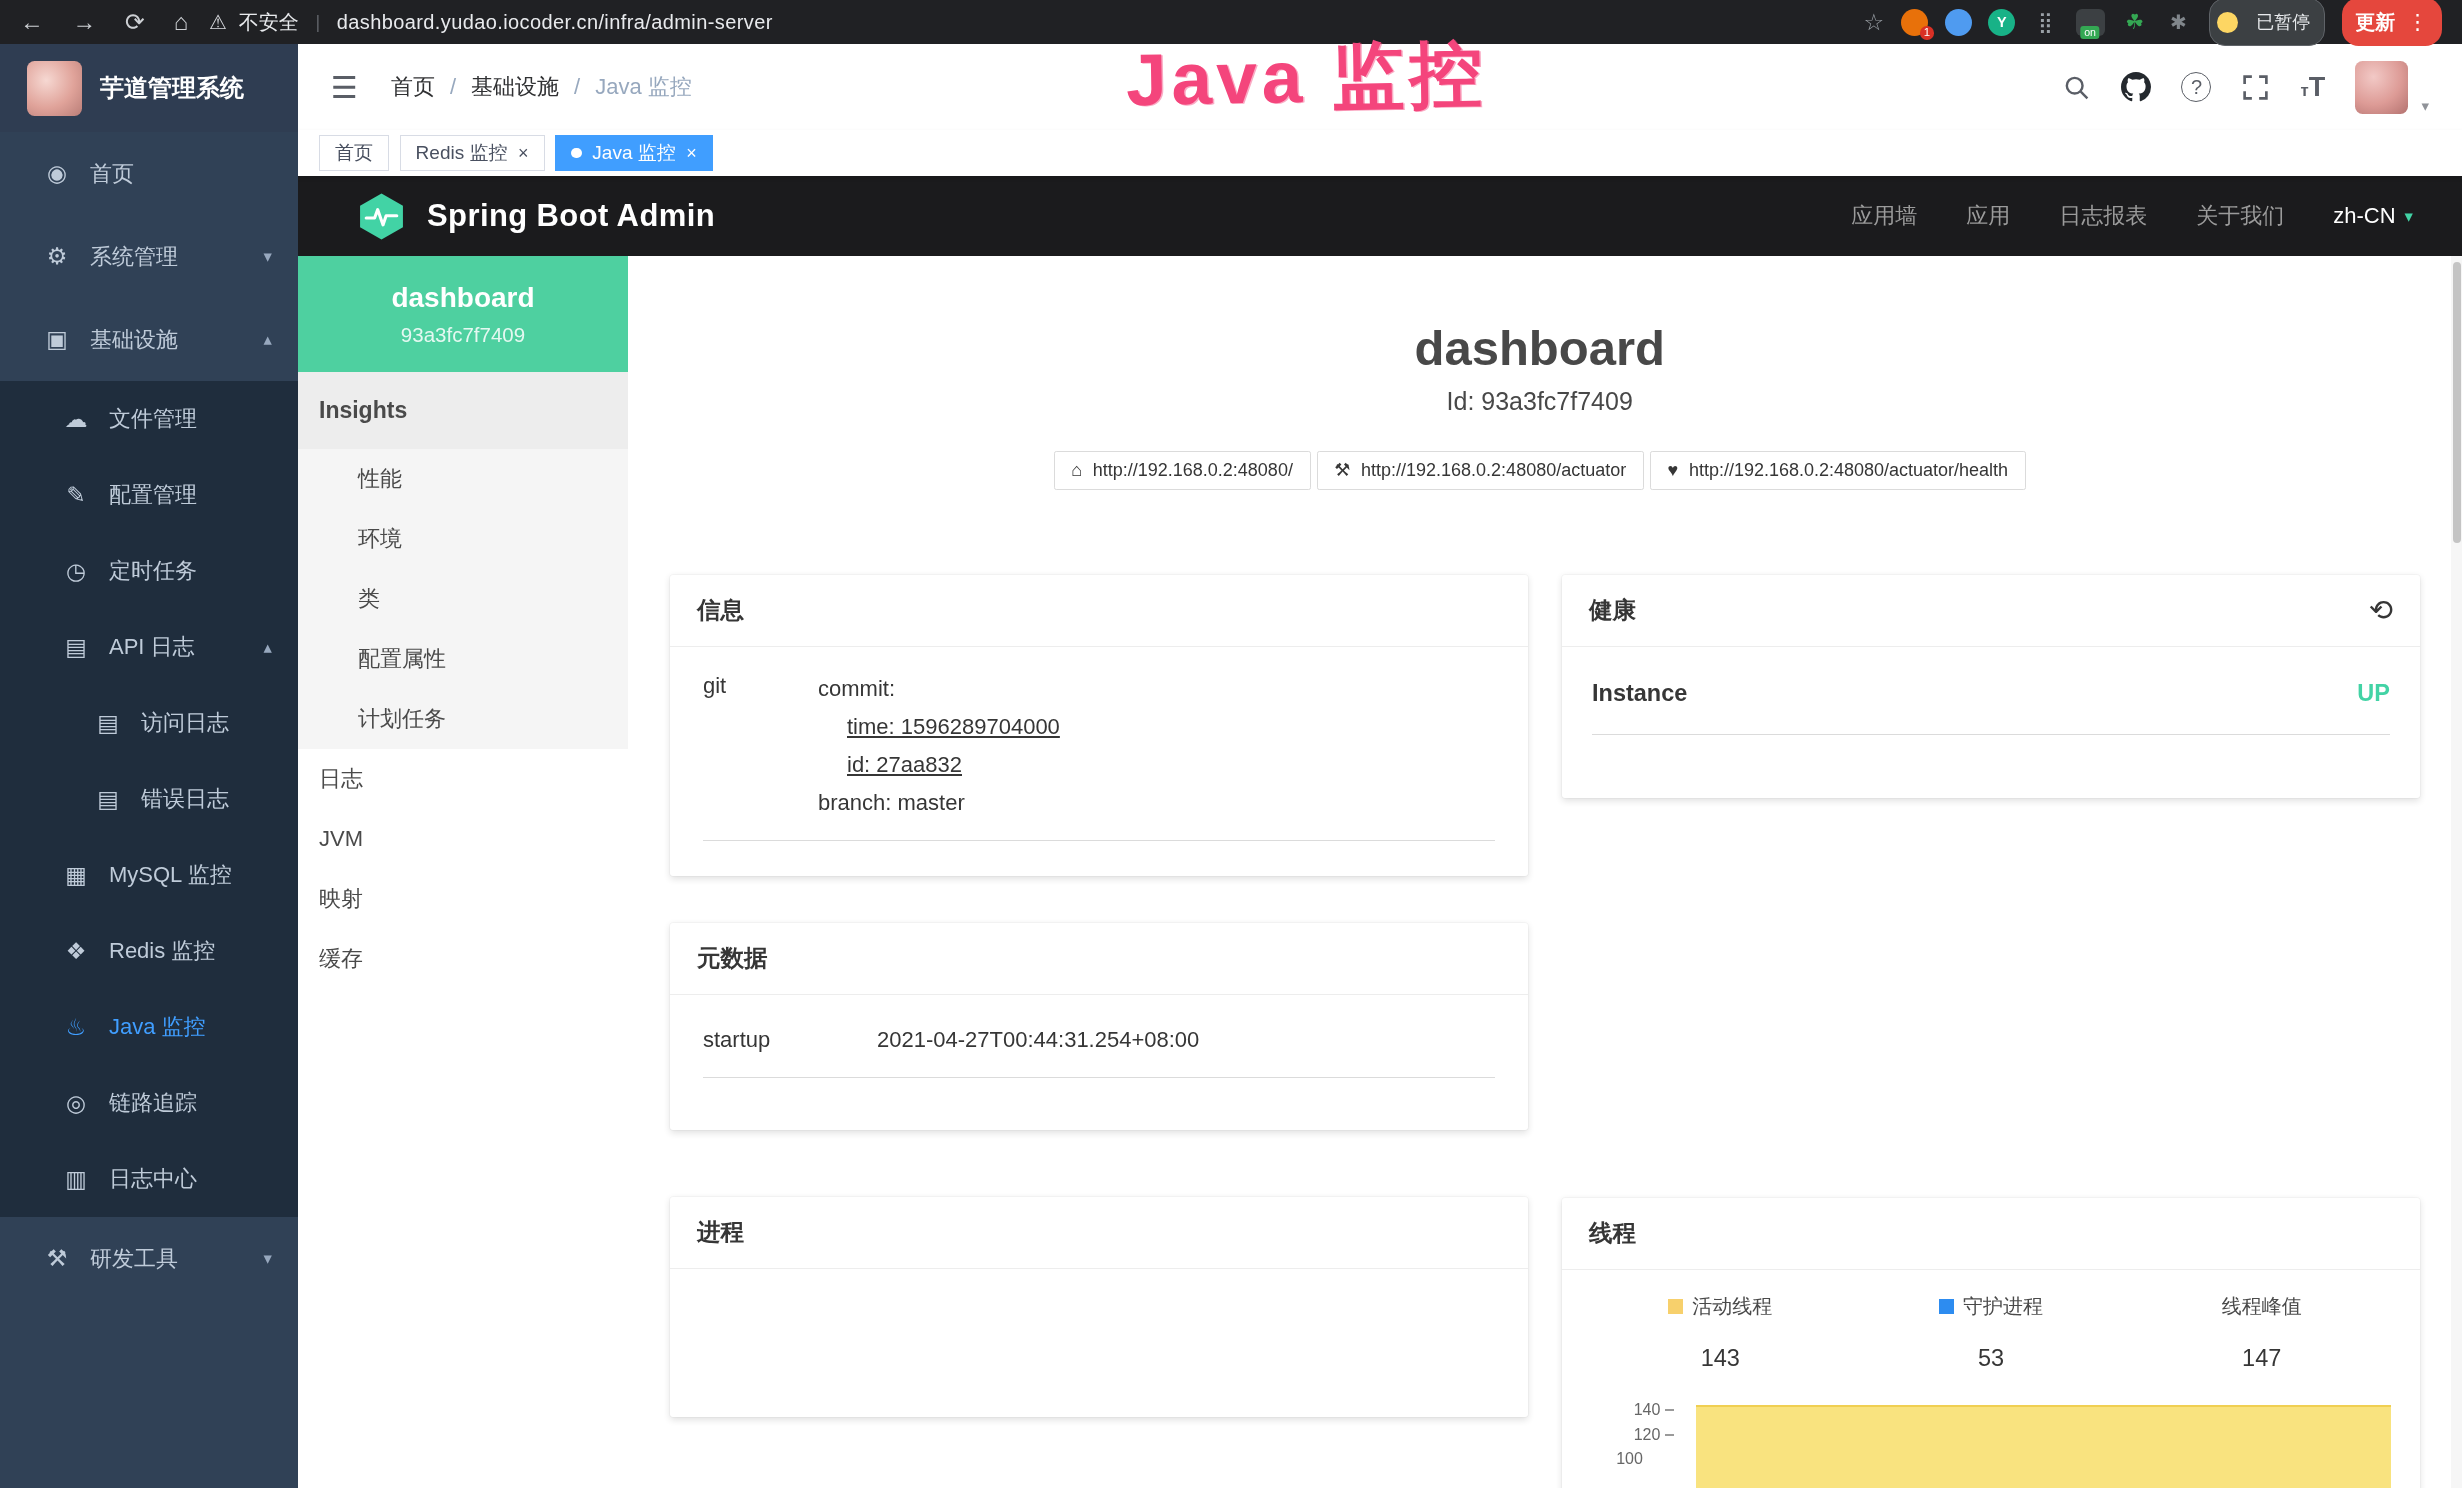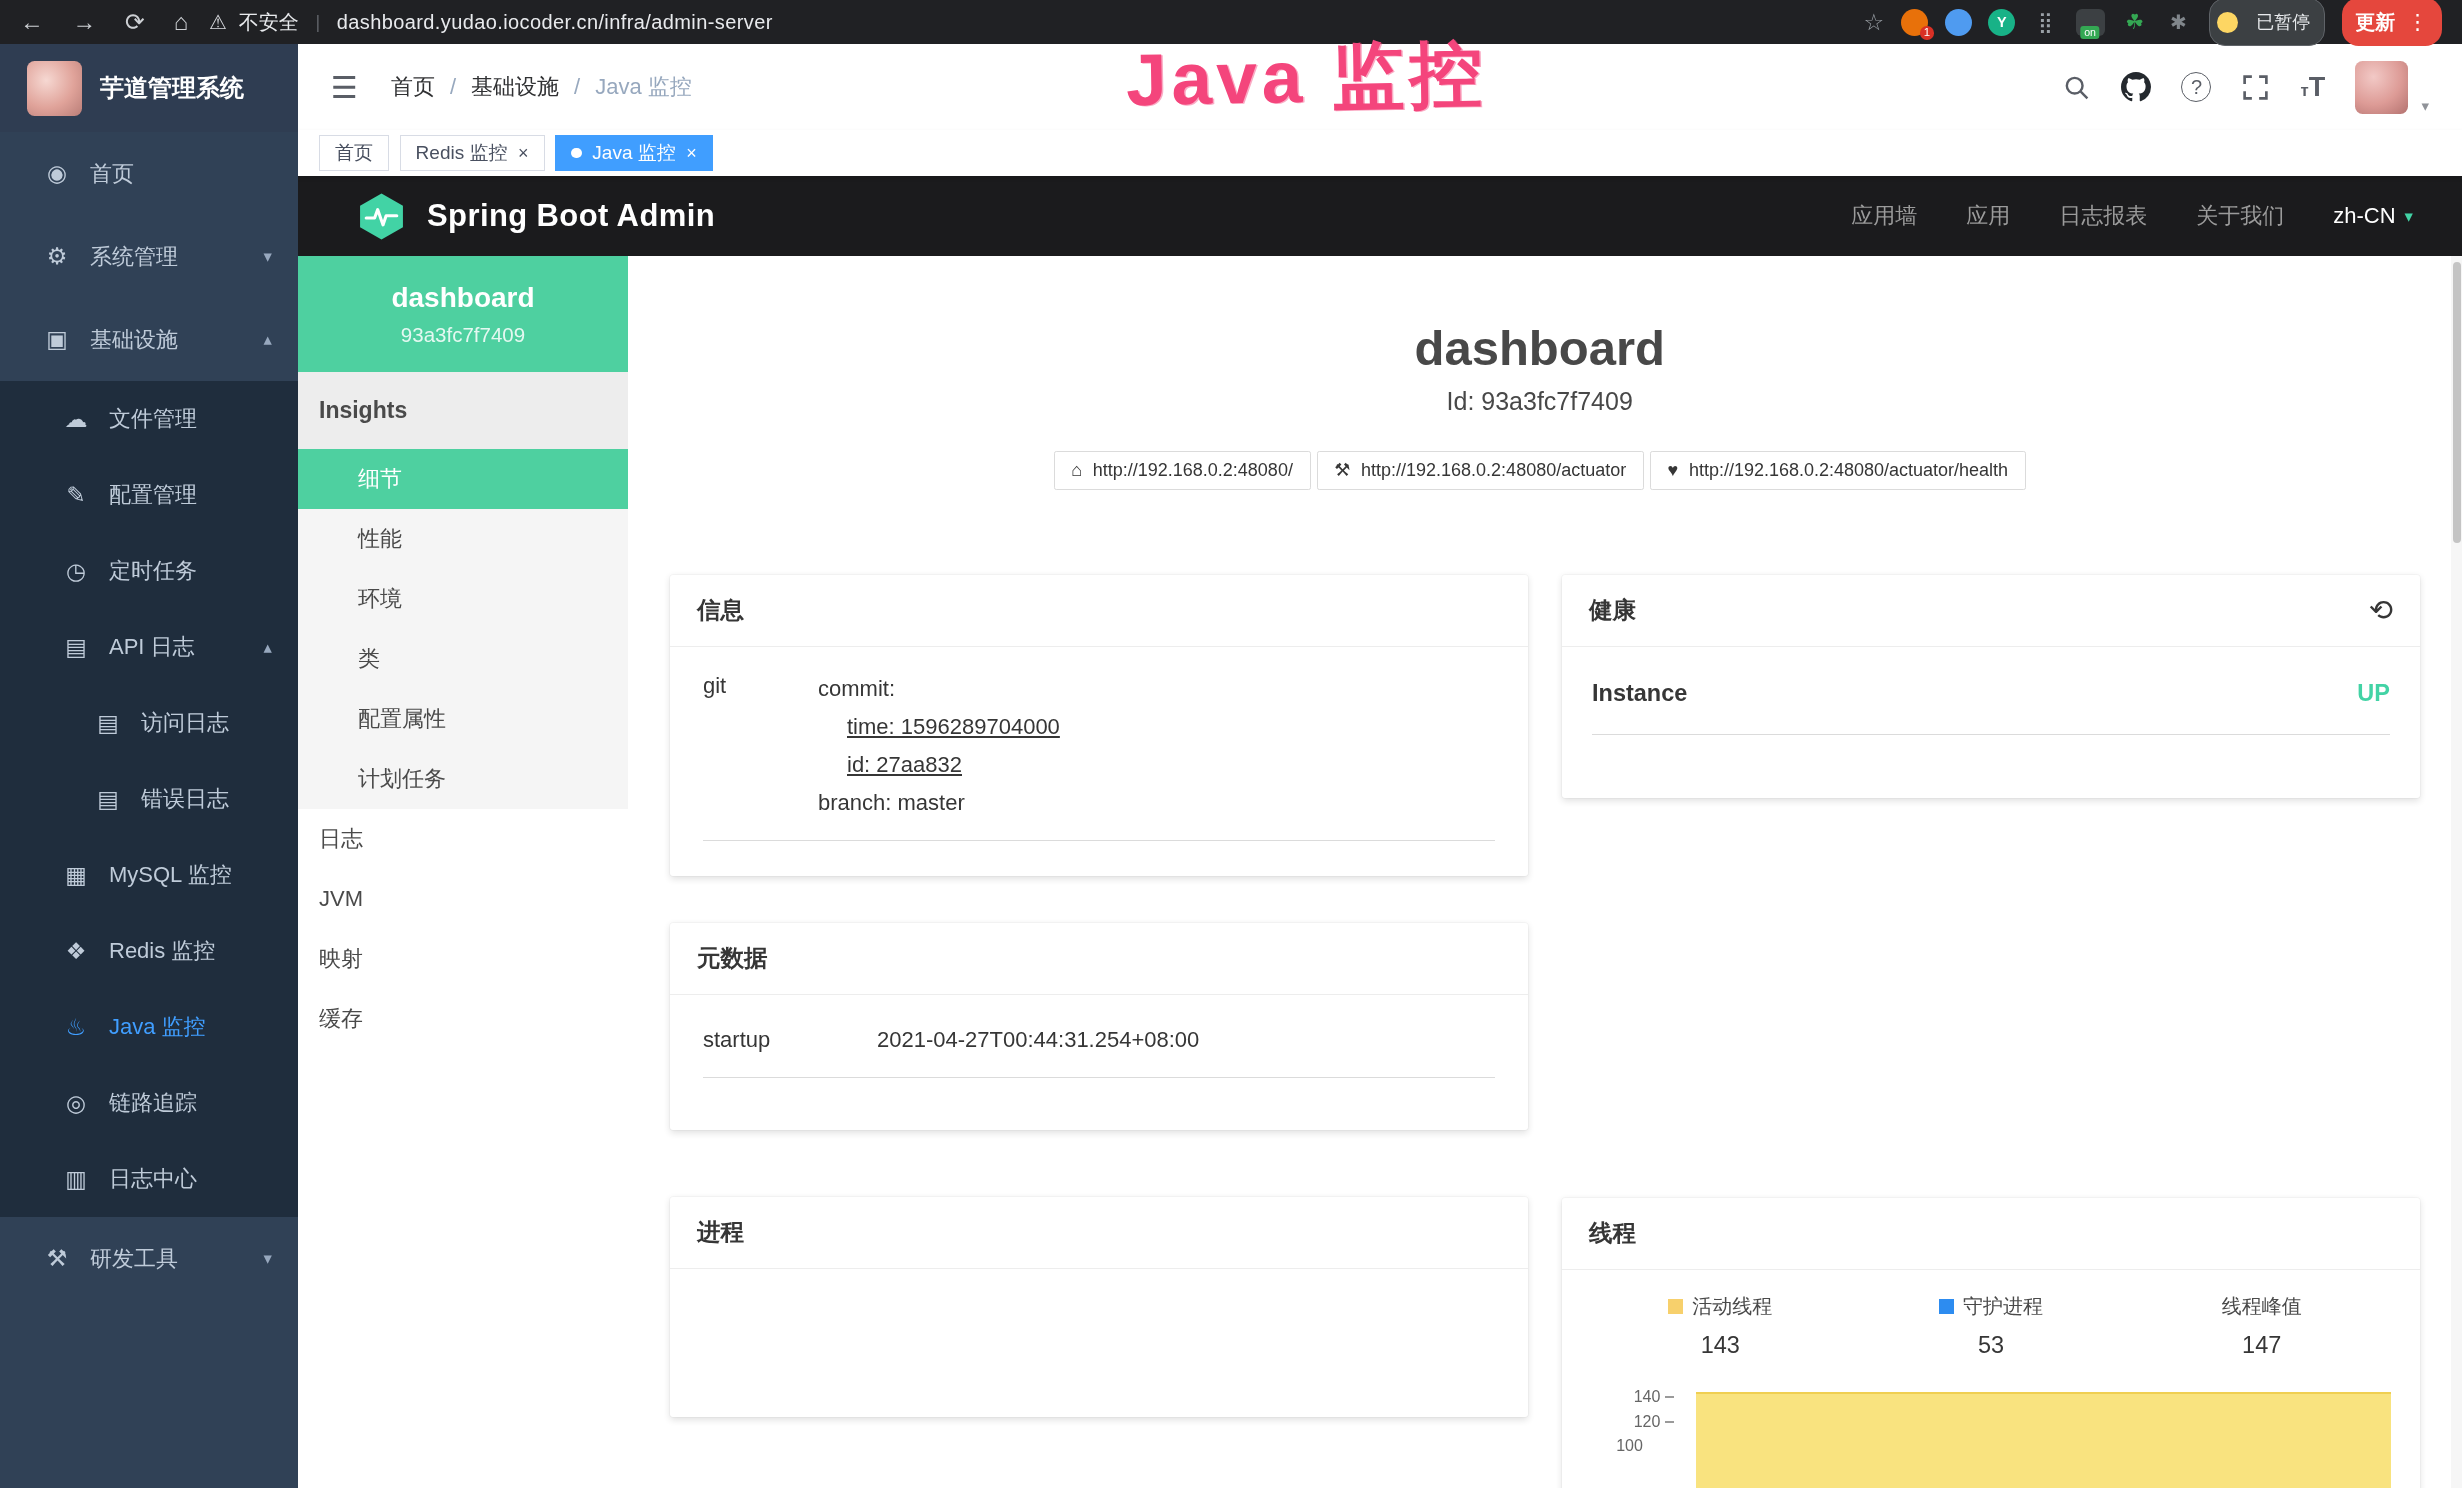--- a/index.html
+++ b/index.html
@@ -151,21 +151,21 @@
   .health-status { font-size: 23.5px; font-weight: bold; color: #42d3a5; }
 
   .card-threads { height: 485px; }
   .threads-body { padding: 23px 23px 0 23px; }
   .legend { display: flex; }
   .lcell { flex: 1; }
   .lrow { display: flex; align-items: center; justify-content: center; gap: 9px; font-size: 20px; color: #4a4a4a; }
   .lsq { width: 15px; height: 15px; flex: none; }
   .sq-yellow { background: #f7d06c; }
   .sq-blue { background: #2d8cf0; }
-  .lval { margin-top: 12px; font-size: 23.5px; color: #363636; text-align: center; }
+  .lval { margin-top: 25px; font-size: 23.5px; color: #363636; text-align: center; }
   .chart { position: relative; margin-top: 30px; height: 228px; }
   .ylab { position: absolute; left: 0; width: 89px; display: flex; align-items: center; justify-content: flex-end;
           font-size: 16px; color: #666; height: 16.7px; }
   .ylab .tickline { width: 9px; height: 1.5px; background: #9a9a9a; margin-left: 4.6px; }
   .ylab.y0 { top: 0; } .ylab.y1 { top: 25px; } .ylab.y2 { top: 50px; flex-direction: column; }
   .area { position: absolute; left: 111px; right: 6px; top: 3.8px; height: 379px;
           background: #f9e37f; border-top: 2.3px solid #f0cf52; }
 
   
   .scrollbar { position: absolute; right: 0; top: 212px; bottom: 0; width: 10.6px; background: #f6f6f6; }
@@ -356,23 +356,20 @@
     </div>
 
     <aside class="subsidebar">
       <div class="inst">
         <span class="inst-name">dashboard</span>
         <span class="inst-id">93a3fc7f7409</span>
       </div>
       <div class="insights-h">
         <span>Insights</span>
       </div>
-      <div class="ins-item active">
-          <span>细节</span>
-        </div>
       <div class="ins-item">
           <span>性能</span>
         </div>
       <div class="ins-item">
           <span>环境</span>
         </div>
       <div class="ins-item">
           <span>类</span>
         </div>
       <div class="ins-item">

